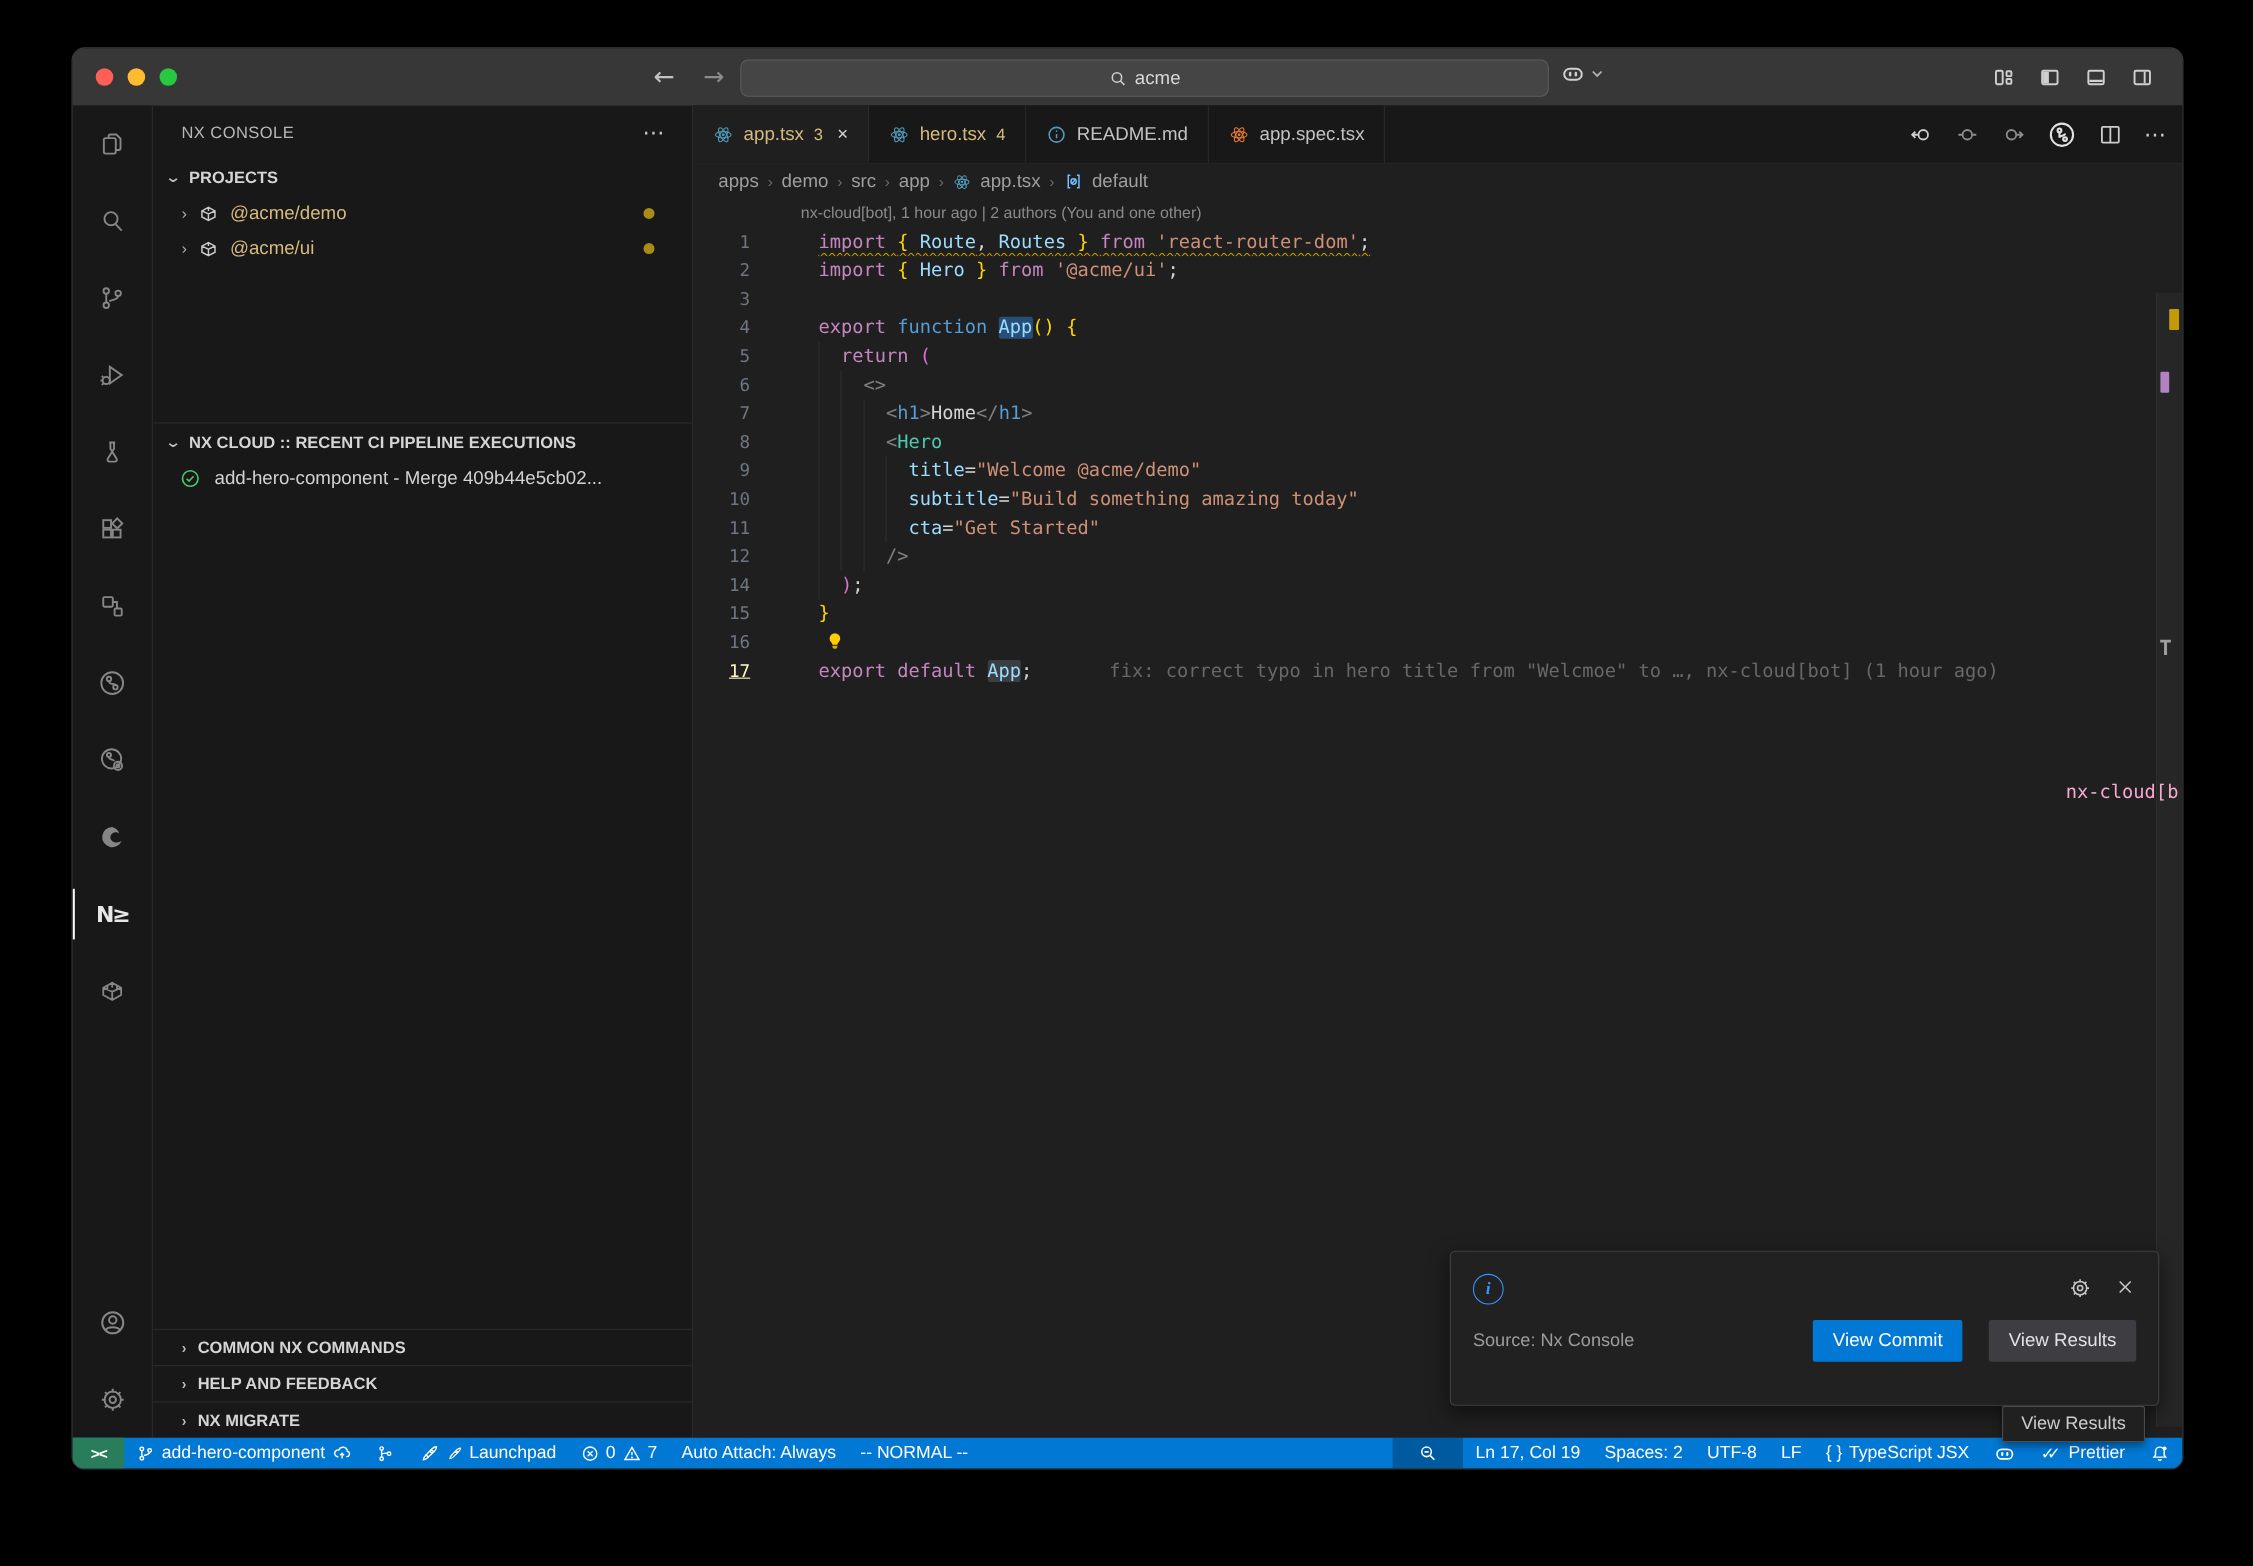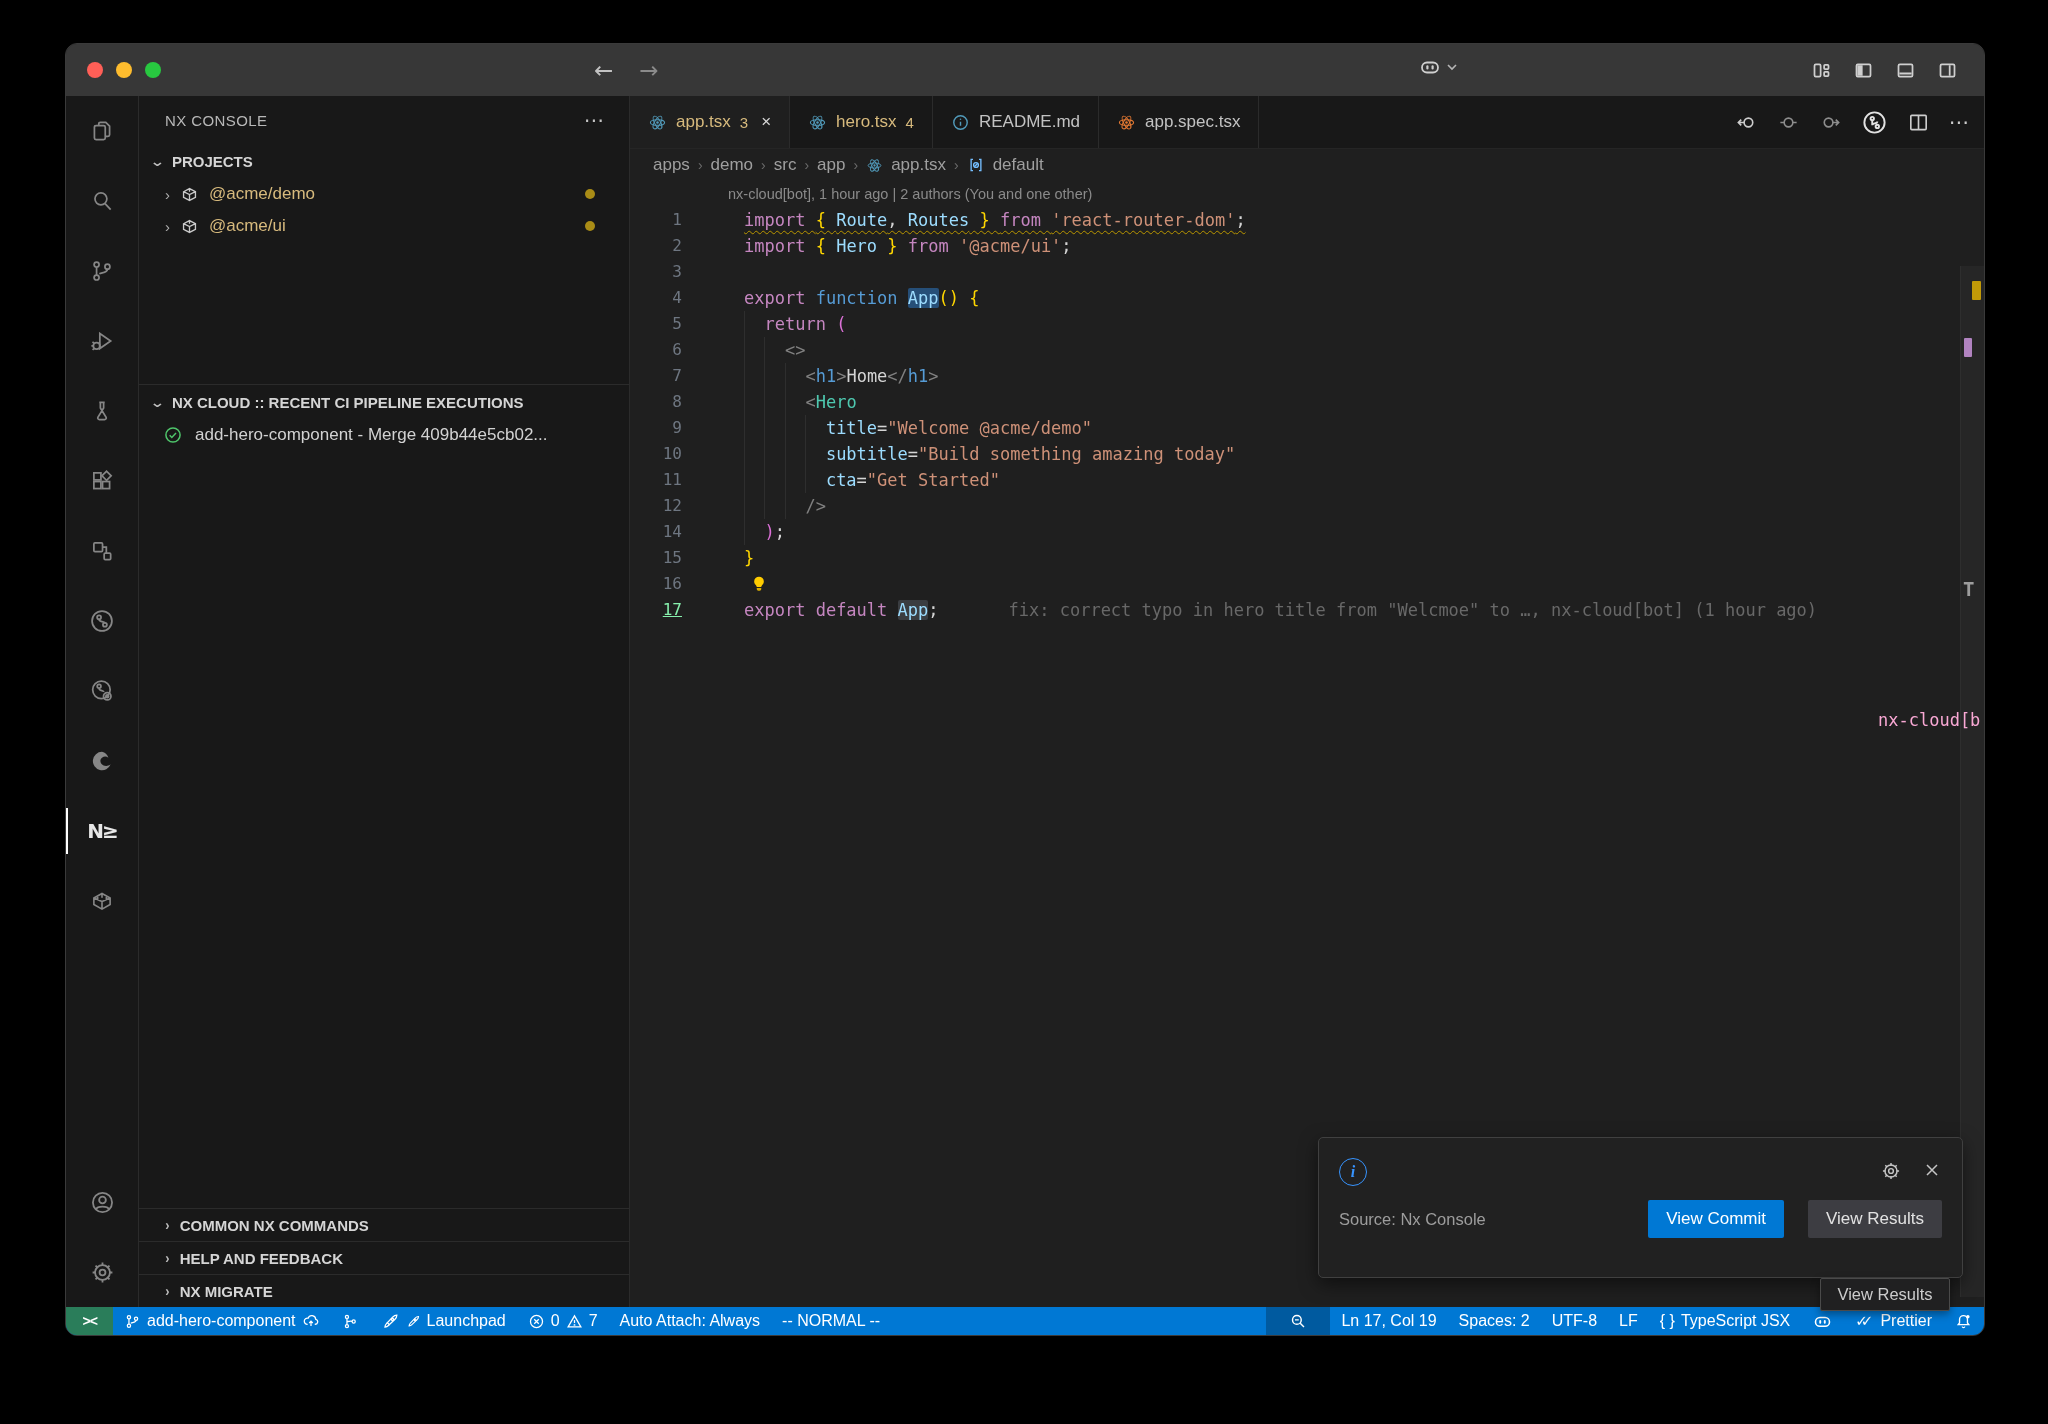--- a/index.html
+++ b/index.html
@@ -48,21 +48,21 @@
   .tab .badge{font-size:15px;}
   .tab.warn{color:#d7ba7d;}
   .tab .close{color:#d8d8d8;font-size:17px;margin-left:4px;}
   .tab-actions{position:absolute;right:14px;top:0;height:52px;display:flex;align-items:center;gap:19px;color:#cdcdcd;}
   .breadcrumb{height:32px;display:flex;align-items:center;gap:8px;padding-left:23px;font-size:17px;color:#9f9f9f;flex:0 0 auto;}
   .breadcrumb .sep{color:#6b6b6b;font-size:14px;}
   .code-area{position:relative;flex:1 1 auto;font-family:"DejaVu Sans Mono","Liberation Mono",monospace;font-size:17px;overflow:hidden;}
   .blame-header{height:26px;line-height:26px;margin-left:98px;color:#8a8a8a;font-size:14.5px;font-family:"Liberation Sans","DejaVu Sans",sans-serif;}
   .code-row{height:26px;line-height:26px;display:flex;white-space:pre;}
   .line-num{width:52px;text-align:right;color:#6e7681;flex:0 0 auto;font-size:16px;}
-  .line-num.cur{color:#86efac;text-decoration:underline;}
+  .line-num.cur{color:#fef9c3;text-decoration:underline;}
   .line-code{margin-left:62px;position:relative;flex:1 1 auto;}
   .guide{position:absolute;top:0;bottom:0;width:1px;background:rgba(255,255,255,.07);}
   .tk-k{color:#c586c0;} .tk-f{color:#569cd6;} .tk-v{color:#9cdcfe;} .tk-s{color:#ce9178;}
   .tk-g1{color:#ffd700;} .tk-g2{color:#da70d6;} .tk-p{color:#808080;} .tk-g{color:#569cd6;}
   .tk-c{color:#4ec9b0;} .tk-t{color:#d4d4d4;}
   .hl-sel{background:#264f78;border-radius:2px;}
   .hl-word{background:#3a3d41;border-radius:2px;}
   .squiggle{text-decoration-line:underline;text-decoration-style:wavy;text-decoration-color:#b89500;text-decoration-thickness:1px;text-underline-offset:4px;}
   .inline-blame{color:#686868;margin-left:70px;}
   .bulb{display:inline-block;vertical-align:-3px;margin-left:6px;}
@@ -98,20 +98,27 @@
   <div class="titlebar">
     <div class="traffic">
       <div class="tl red"></div>
       <div class="tl yel"></div>
       <div class="tl grn"></div>
     </div>
     <div class="nav-arrows">
       <span>←</span>
       <span class="dim">→</span>
     </div>
+    <div class="cmd-center">
+      <svg class="ic" width="17" height="17" viewBox="0 0 24 24" fill="none" stroke="#cfcfcf" stroke-width="2">
+          <circle cx="10.5" cy="10.5" r="6"></circle>
+          <path d="M15 15l5 5"></path>
+        </svg>
+      <span>acme</span>
+    </div>
     <div class="tb-copilot">
       <svg class="ic" width="24" height="24" viewBox="0 0 24 24" fill="none" stroke="#cfcfcf" stroke-width="1.8">
           <rect x="4" y="7.5" width="16" height="10" rx="5"></rect>
           <rect x="8.3" y="10.3" width="2.2" height="4.2" rx="1.1" fill="#cfcfcf" stroke="none"></rect>
           <rect x="13.5" y="10.3" width="2.2" height="4.2" rx="1.1" fill="#cfcfcf" stroke="none"></rect>
         </svg>
       <svg class="ic" width="12" height="12" viewBox="0 0 12 12" fill="none" stroke="#b5b5b5" stroke-width="1.6">
           <path d="M2 4l4 4 4-4"></path>
         </svg>
     </div>

